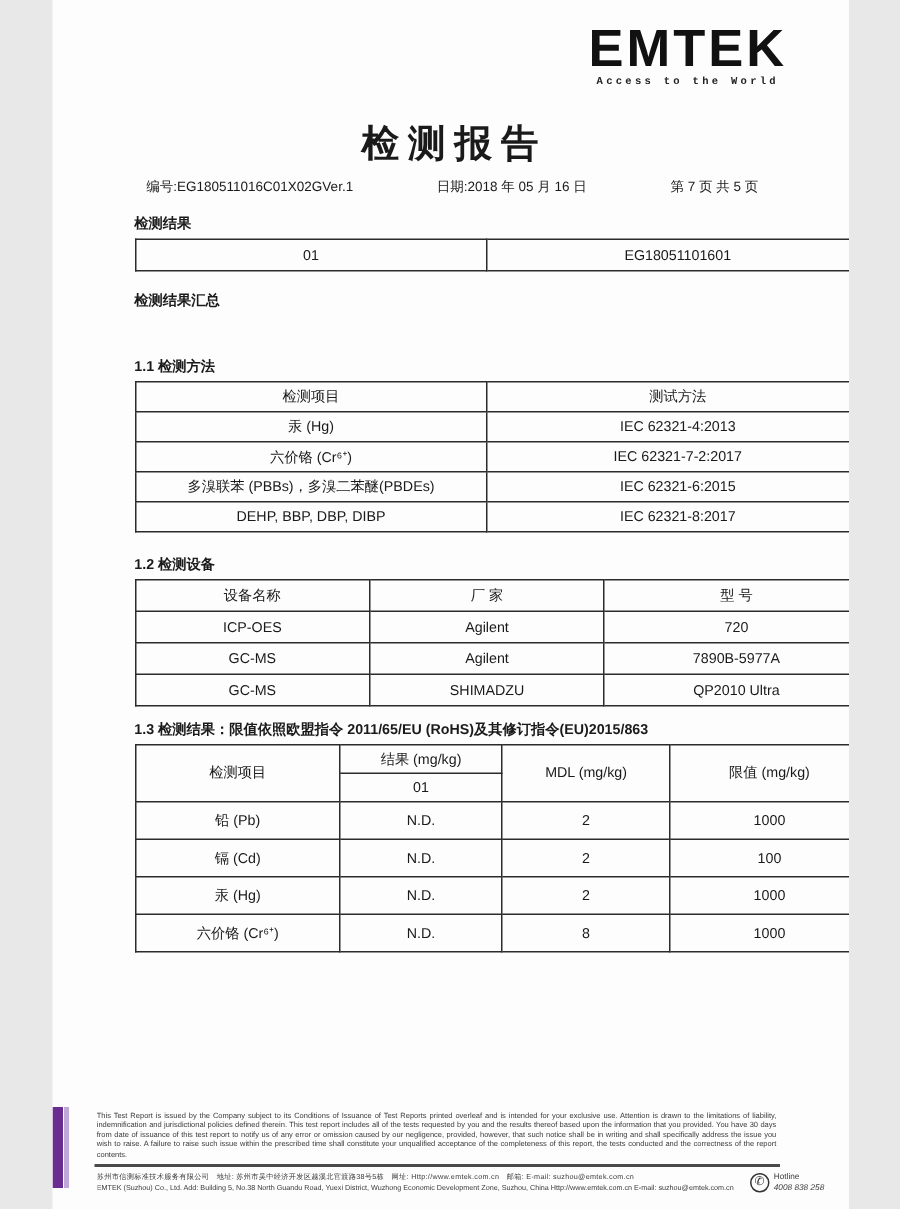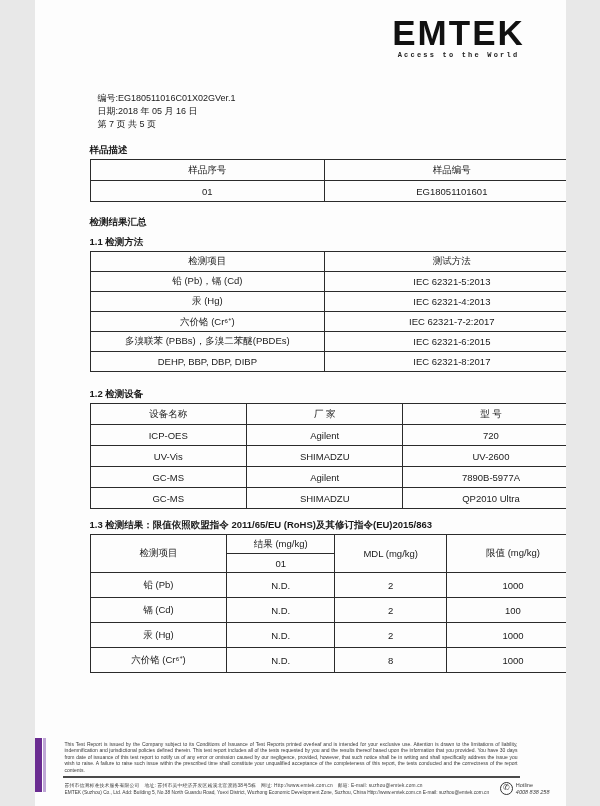--- a/index.html
+++ b/index.html
@@ -11,25 +11,25 @@
   }
   
   .logo { position:absolute; top:16px; right:22px; width:170px; text-align:center; }
   .brand { font-size:35px; font-weight:800; letter-spacing:2px; line-height:34px; color:#111; }
   .tagline { margin-top:1px; font-size:7px; letter-spacing:2.2px; color:#222;
              font-family:"Liberation Mono", monospace; white-space:nowrap;font-weight:bold; }
   
   .title { text-align:center; font-size:25px; font-weight:bold; letter-spacing:6px;
            line-height:26px; margin:0 0 0 6px; }
   .meta { display:flex; justify-content:space-between; align-items:baseline;
-          margin-top:9px; padding:0 60px 0 63px; font-size:9px;flex-direction:column; }
+          margin-top:9px; padding:0 60px 0 63px; font-size:9px; }
   .meta span { white-space:nowrap; }
   
   .section-h { margin:13px 55px 4px; font-size:9.5px; font-weight:bold; line-height:11px; }
-  .mt14 { margin-top:14px; } .mt22 { margin-top:22px; } .mt23 { margin-top:9px; }
+  .mt14 { margin-top:14px; } .mt22 { margin-top:22px; } .mt23 { margin-top:33px; }
   .mt16 { margin-top:16px; } .mt10 { margin-top:10px; }
   table { border-collapse:collapse; margin:0 55px; width:490px; table-layout:fixed; }
   th, td { border:1px solid #2b2b2b; font-size:9.5px; font-weight:normal;
            text-align:center; vertical-align:middle; padding:0 2px; height:20px;
            overflow:hidden; white-space:nowrap; }
   .tblA td, .tblA th { height:20px; }
   .tblB td, .tblB th { height:19px; }
   .tblC td, .tblC th { height:20px; }
   .tblD th { height:18px; }
   .tblD td { height:24px; }
@@ -53,61 +53,54 @@
 </head>
 <body>
 
 <div class="page">
 
   <div class="logo">
     <div class="brand">EMTEK</div>
     <div class="tagline">Access to the World</div>
   </div>
 
+  <h1 class="title">检测报告</h1>
   <div class="meta">
     <span>编号:EG180511016C01X02GVer.1</span>
     <span>日期:2018 年 05 月 16 日</span>
     <span>第 7 页  共 5 页</span>
   </div>
 
-  <div class="section-h">样品描述</div>
+  <div class="section-h">检测结果</div>
   <table class="tblA">
     <colgroup>
         <col style="width:48%">
         <col style="width:52%">
       </colgroup>
     <tbody>
-        <tr>
-      <th>样品序号</th>
-      <th>样品编号</th>
-    </tr>
     <tr>
       <td>01</td>
       <td>EG18051101601</td>
     </tr>
   </tbody>
     </table>
 
   <div class="section-h mt14">检测结果汇总</div>
 
 
   <div class="section-h mt23">1.1 检测方法</div>
   <table class="tblB">
     <colgroup>
         <col style="width:48%">
         <col style="width:52%">
       </colgroup>
     <tbody>
         <tr>
       <th>检测项目</th>
       <th>测试方法</th>
-    </tr>
-    <tr>
-      <td>铅 (Pb)，镉 (Cd)</td>
-      <td>IEC 62321-5:2013</td>
     </tr>
     <tr>
       <td>汞 (Hg)</td>
       <td>IEC 62321-4:2013</td>
     </tr>
     <tr>
       <td>六价铬 (Cr⁶⁺)</td>
       <td>IEC 62321-7-2:2017</td>
     </tr>
     <tr>
@@ -131,25 +124,20 @@
     <tbody>
         <tr>
       <th>设备名称</th>
       <th>厂 家</th>
       <th>型 号</th>
     </tr>
     <tr>
       <td>ICP-OES</td>
       <td>Agilent</td>
       <td>720</td>
-    </tr>
-    <tr>
-      <td>UV-Vis</td>
-      <td>SHIMADZU</td>
-      <td>UV-2600</td>
     </tr>
     <tr>
       <td>GC-MS</td>
       <td>Agilent</td>
       <td>7890B-5977A</td>
     </tr>
     <tr>
       <td>GC-MS</td>
       <td>SHIMADZU</td>
       <td>QP2010 Ultra</td>

